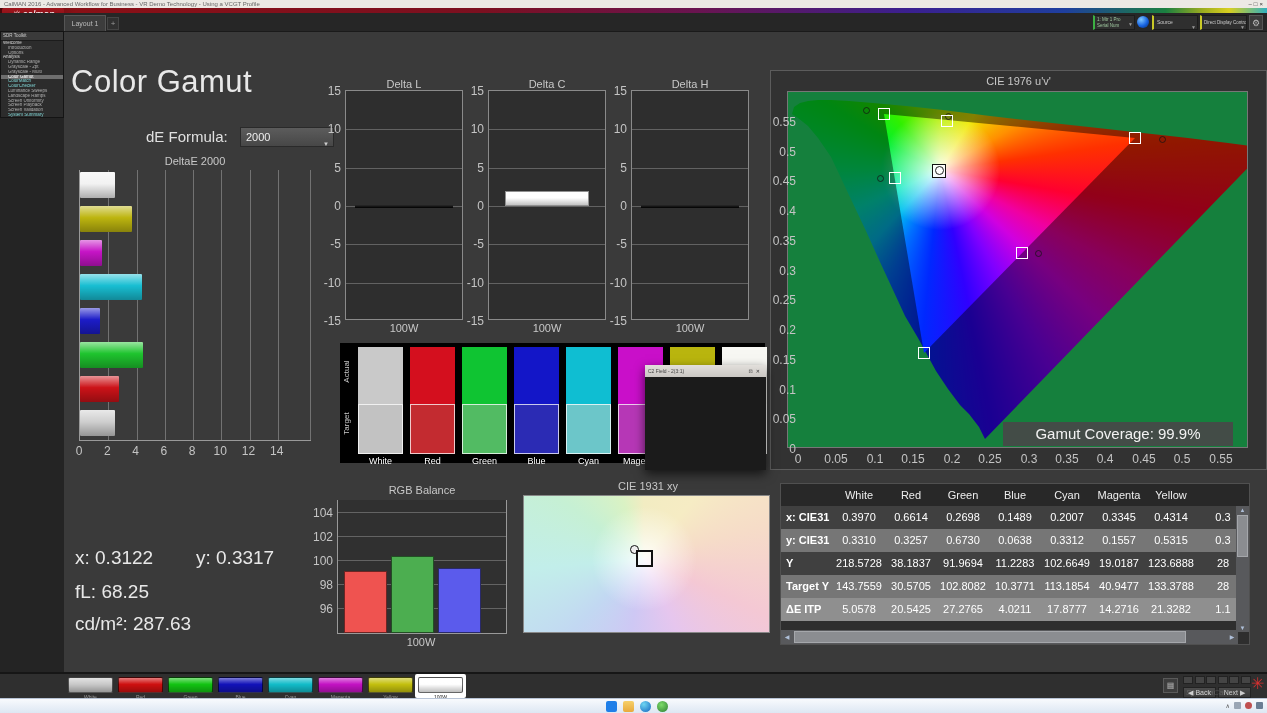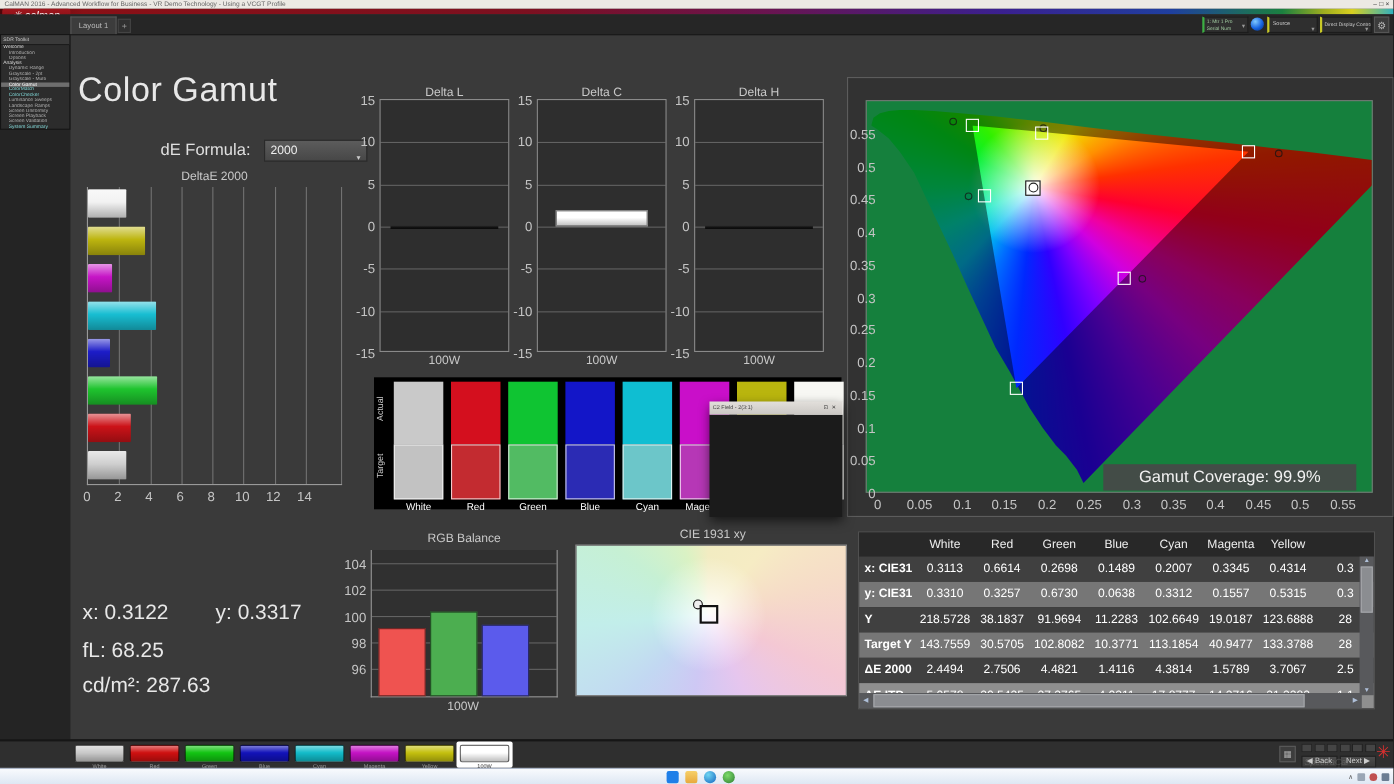--- a/index.html
+++ b/index.html
@@ -318,20 +318,21 @@
 
   <div class="abs" id="popup">
     <div id="popup-title">
       <span>C2 Field - 2(3:1)</span>
       <span class="btns"><span>⊡</span><span>✕</span></span>
     </div>
     <div id="popup-body"></div>
   </div>
 
   <div class="abs" id="cie76-panel">
+    <div class="chart-title" style="position:absolute;left:0;top:4px;width:100%;">CIE 1976 u'v'</div>
     <div class="abs" id="cie76-plot">
       <div class="locus-fill" id="locus-dim" style="clip-path: polygon(197px 347px, 191px 335px, 181px 322px, 172px 313px, 160px 297px, 148px 279px, 130px 246px, 117px 224px, 105px 198px, 92px 170px, 78px 139px, 60px 101px, 43px 65px, 30px 46px, 20px 34px, 10px 26px, 4px 22px, 6px 15px, 12px 11px, 20px 9px, 30px 8px, 43px 8px, 61px 9px, 85px 11px, 118px 14px, 155px 18px, 202px 24px, 255px 30px, 310px 36px, 355px 41px, 400px 46px, 440px 51px, 479px 56px);"></div>
       <div class="locus-fill" id="locus-bright" style="clip-path: polygon(96px 22px, 347px 46px, 136px 261px);"></div>
       <div id="cie76-markers">
           <div class="meas-dot" style="left:75px;top:15px;"></div>
           <div class="meas-dot" style="left:157px;top:21px;"></div>
           <div class="meas-dot" style="left:371px;top:44px;"></div>
           <div class="meas-dot" style="left:89px;top:83px;"></div>
           <div class="meas-dot" style="left:247px;top:158px;"></div>
           <div class="tgt-sq" style="left:90px;top:16px;"></div>
@@ -418,21 +419,21 @@
         <div class="cell">Green</div>
         <div class="cell">Blue</div>
         <div class="cell">Cyan</div>
         <div class="cell">Magenta</div>
         <div class="cell">Yellow</div>
         <div class="cell"></div>
       </div>
     <div id="tbody">
         <div class="trow">
           <div class="lab">x: CIE31</div>
-          <div class="cell">0.3113</div>
+          <div class="cell">0.3970</div>
           <div class="cell">0.6614</div>
           <div class="cell">0.2698</div>
           <div class="cell">0.1489</div>
           <div class="cell">0.2007</div>
           <div class="cell">0.3345</div>
           <div class="cell">0.4314</div>
           <div class="cell">0.3</div>
         </div>
         <div class="trow">
           <div class="lab">y: CIE31</div>
@@ -459,31 +460,20 @@
         <div class="trow">
           <div class="lab">Target Y</div>
           <div class="cell">143.7559</div>
           <div class="cell">30.5705</div>
           <div class="cell">102.8082</div>
           <div class="cell">10.3771</div>
           <div class="cell">113.1854</div>
           <div class="cell">40.9477</div>
           <div class="cell">133.3788</div>
           <div class="cell">28</div>
-        </div>
-        <div class="trow">
-          <div class="lab">ΔE 2000</div>
-          <div class="cell">2.4494</div>
-          <div class="cell">2.7506</div>
-          <div class="cell">4.4821</div>
-          <div class="cell">1.4116</div>
-          <div class="cell">4.3814</div>
-          <div class="cell">1.5789</div>
-          <div class="cell">3.7067</div>
-          <div class="cell">2.5</div>
         </div>
         <div class="trow" id="trow-last">
           <div class="lab">ΔE ITP</div>
           <div class="cell">5.0578</div>
           <div class="cell">20.5425</div>
           <div class="cell">27.2765</div>
           <div class="cell">4.0211</div>
           <div class="cell">17.8777</div>
           <div class="cell">14.2716</div>
           <div class="cell">21.3282</div>

